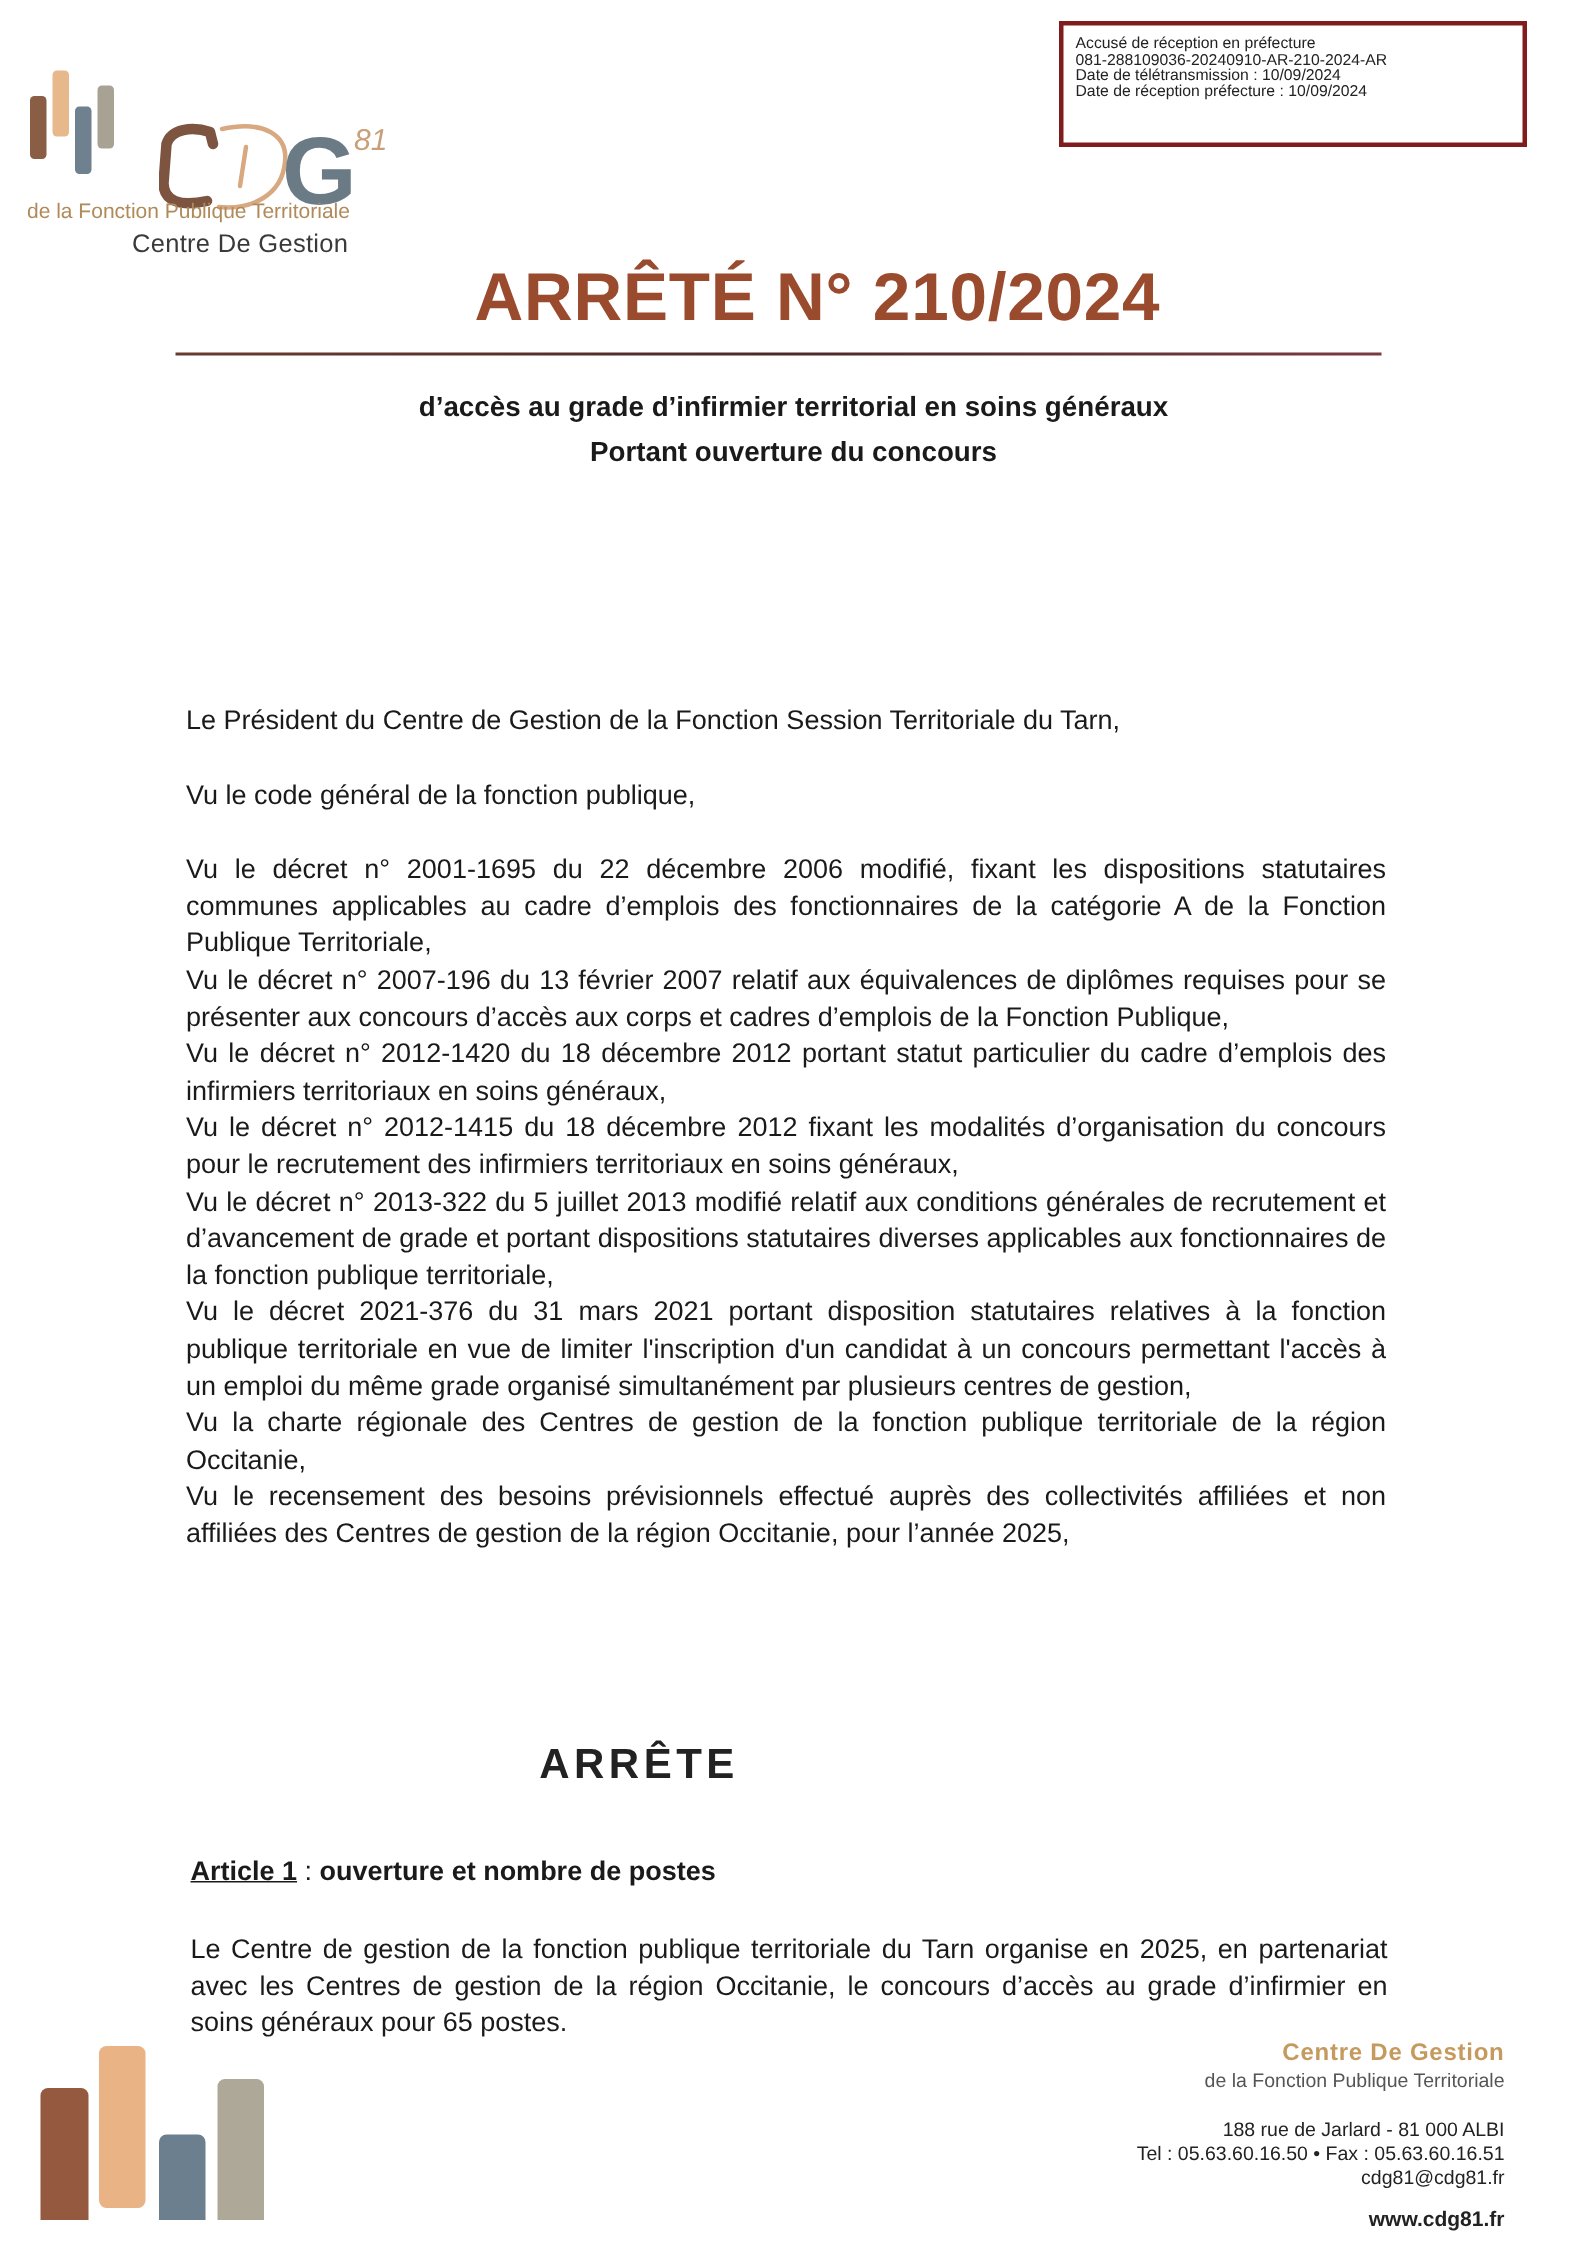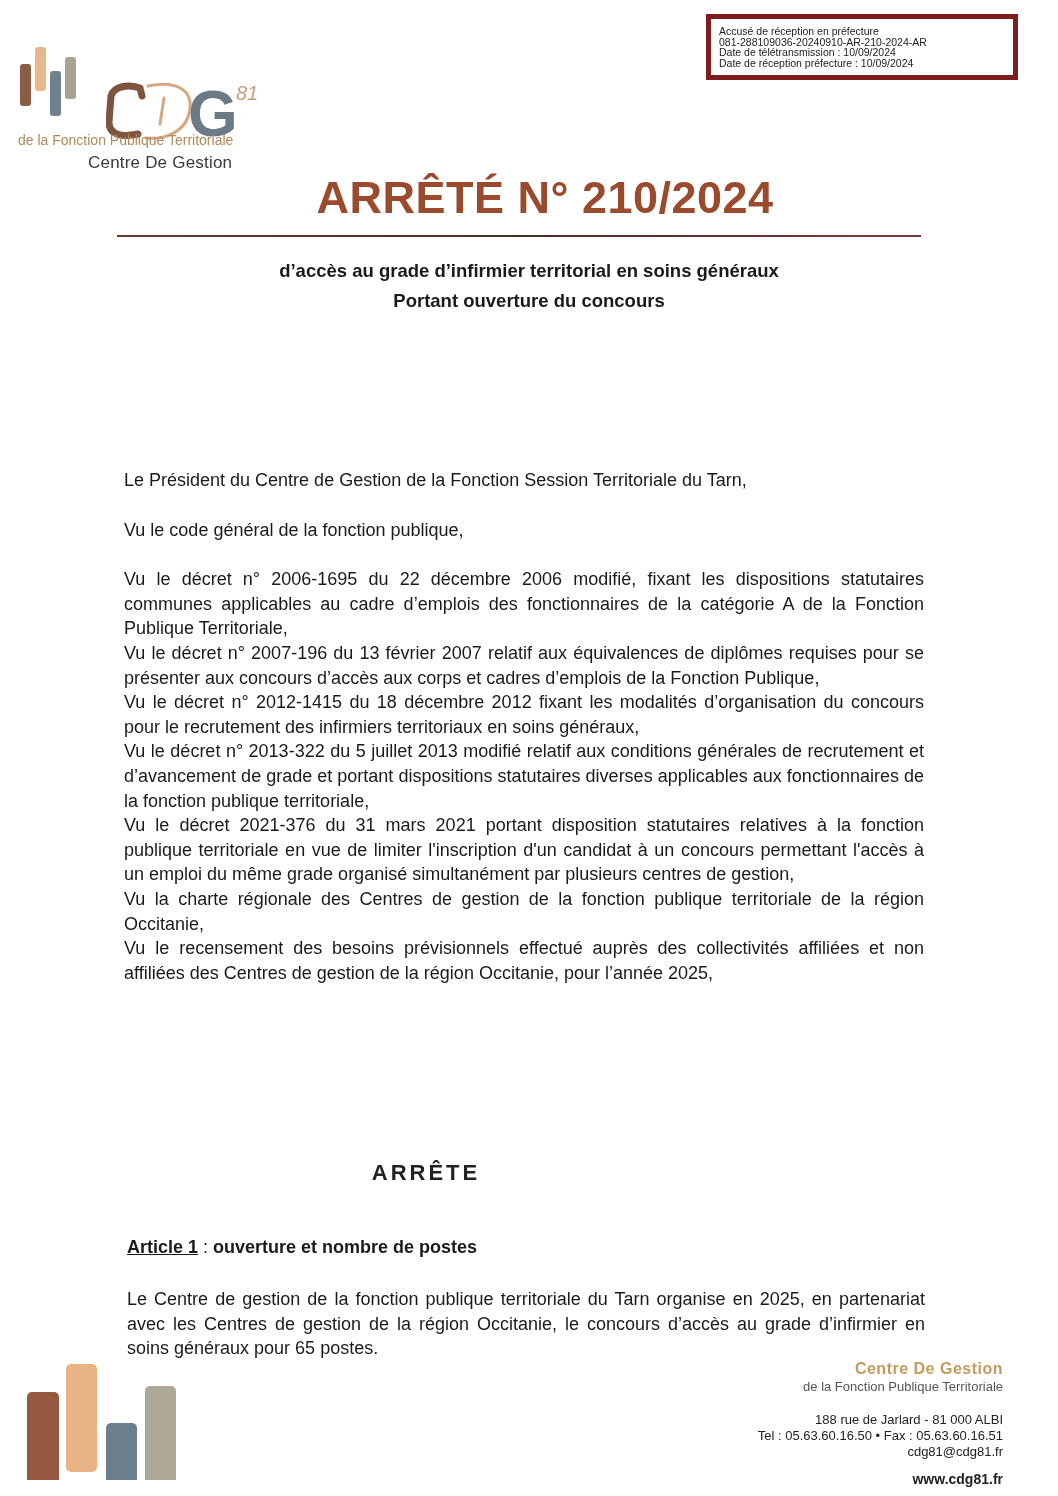--- a/index.html
+++ b/index.html
@@ -6,35 +6,35 @@
   body { width: 1058px; height: 1496px; position: relative; overflow: hidden; font-family: "Liberation Sans", sans-serif; color: #1a1a1a; }
 
   
   .logo { position: absolute; left: 18px; top: 40px; width: 250px; height: 110px; }
   .logo .bar { position: absolute; border-radius: 3px; }
   .logo .cdg { position: absolute; left: 88px; top: 38px; height: 64px; width: 160px; }
   .logo .line1 { position: absolute; left: 70px; top: 113px; font-size: 17px; color: #3a3a3a; letter-spacing: 0.2px; white-space: nowrap; }
   .logo .line2 { position: absolute; left: 2px; top: 133px; font-size: 14px; color: #b08a5a; white-space: nowrap; }
 
   
-  .stamp { position: absolute; left: 706px; top: 14px; width: 312px; height: 66px; border: 5px solid #7f1d1d; box-sizing: border-box; padding: 7px 8px; font-size: 10.5px; line-height: 10.5px; color: #222; }
+  .stamp { position: absolute; left: 706px; top: 14px; width: 312px; height: 84px; border: 3px solid #7f1d1d; box-sizing: border-box; padding: 7px 8px; font-size: 10.5px; line-height: 10.5px; color: #222; }
   .stamp div { white-space: nowrap; }
 
   
   .title { position: absolute; left: 0; width: 1058px; top: 172px; text-align: center; font-size: 45px; font-weight: bold; color: #9a4b2e; letter-spacing: 0.5px; padding-left: 16px; }
   .rule { position: absolute; left: 117px; top: 235px; width: 804px; height: 2px; background: linear-gradient(90deg, #6a3a30, #4a2a28 50%, #7a3a40); }
 
   .subtitle { position: absolute; left: 0; width: 1058px; top: 256px; text-align: center; font-weight: bold; font-size: 18.5px; line-height: 30px; color: #1a1a1a; }
 
   
   .body { position: absolute; left: 124px; width: 800px; top: 468px; font-size: 18px; line-height: 24.6px; text-align: justify; color: #1a1a1a; }
   .body p { margin: 0; }
   .body .gap { margin-bottom: 25px; }
 
-  .arrete { position: absolute; left: 0; width: 852px; top: 1160px; text-align: center; font-weight: bold; font-size: 22px; letter-spacing: 3px; color: #222; }
+  .arrete { position: absolute; left: 0; width: 852px; top: 1160px; text-align: center; font-weight: bold; font-size: 28px; letter-spacing: 3px; color: #222; }
 
   .art-title { position: absolute; left: 127px; top: 1237px; font-size: 18px; font-weight: bold; color: #1a1a1a; }
   .art-title .u { text-decoration: underline; }
   .art-text { position: absolute; left: 127px; width: 798px; top: 1287px; font-size: 18px; line-height: 24.6px; text-align: justify; color: #1a1a1a; }
 
   
   .fbars { position: absolute; left: 26px; top: 1362px; width: 160px; height: 130px; }
   .fbars .bar { position: absolute; border-radius: 5px 5px 0 0; }
   .footer { position: absolute; right: 55px; top: 1360px; text-align: right; }
   .footer .f1 { font-size: 16px; font-weight: bold; color: #c59a5e; letter-spacing: 0.5px; }
@@ -72,22 +72,23 @@
 <div class="rule"></div>
 
 <div class="subtitle">
   <div>d’accès au grade d’infirmier territorial en soins généraux</div>
   <div>Portant ouverture du concours</div>
 </div>
 
 <div class="body">
   <p class="gap">Le Président du Centre de Gestion de la Fonction Session Territoriale du Tarn,</p>
   <p class="gap">Vu le code général de la fonction publique,</p>
-  <p>Vu le décret n° 2006-1695 du 22 décembre 2006 modifié, fixant les dispositions statutaires communes applicables au cadre d’emplois des fonctionnaires de la catégorie A de la Fonction Publique Territoriale,</p>
+  <p>Vu le décret n° 2001-1695 du 22 décembre 2006 modifié, fixant les dispositions statutaires communes applicables au cadre d’emplois des fonctionnaires de la catégorie A de la Fonction Publique Territoriale,</p>
   <p>Vu le décret n° 2007-196 du 13 février 2007 relatif aux équivalences de diplômes requises pour se présenter aux concours d’accès aux corps et cadres d’emplois de la Fonction Publique,</p>
+  <p>Vu le décret n° 2012-1420 du 18 décembre 2012 portant statut particulier du cadre d’emplois des infirmiers territoriaux en soins généraux,</p>
   <p>Vu le décret n° 2012-1415 du 18 décembre 2012 fixant les modalités d’organisation du concours pour le recrutement des infirmiers territoriaux en soins généraux,</p>
   <p>Vu le décret n° 2013-322 du 5 juillet 2013 modifié relatif aux conditions générales de recrutement et d’avancement de grade et portant dispositions statutaires diverses applicables aux fonctionnaires de la fonction publique territoriale,</p>
   <p>Vu le décret 2021-376 du 31 mars 2021 portant disposition statutaires relatives à la fonction publique territoriale en vue de limiter l'inscription d'un candidat à un concours permettant l'accès à un emploi du même grade organisé simultanément par plusieurs centres de gestion,</p>
   <p>Vu la charte régionale des Centres de gestion de la fonction publique territoriale de la région Occitanie,</p>
   <p>Vu le recensement des besoins prévisionnels effectué auprès des collectivités affiliées et non affiliées des Centres de gestion de la région Occitanie, pour l’année 2025,</p>
 </div>
 
 <div class="arrete">ARRÊTE</div>
 
 <div class="art-title">

